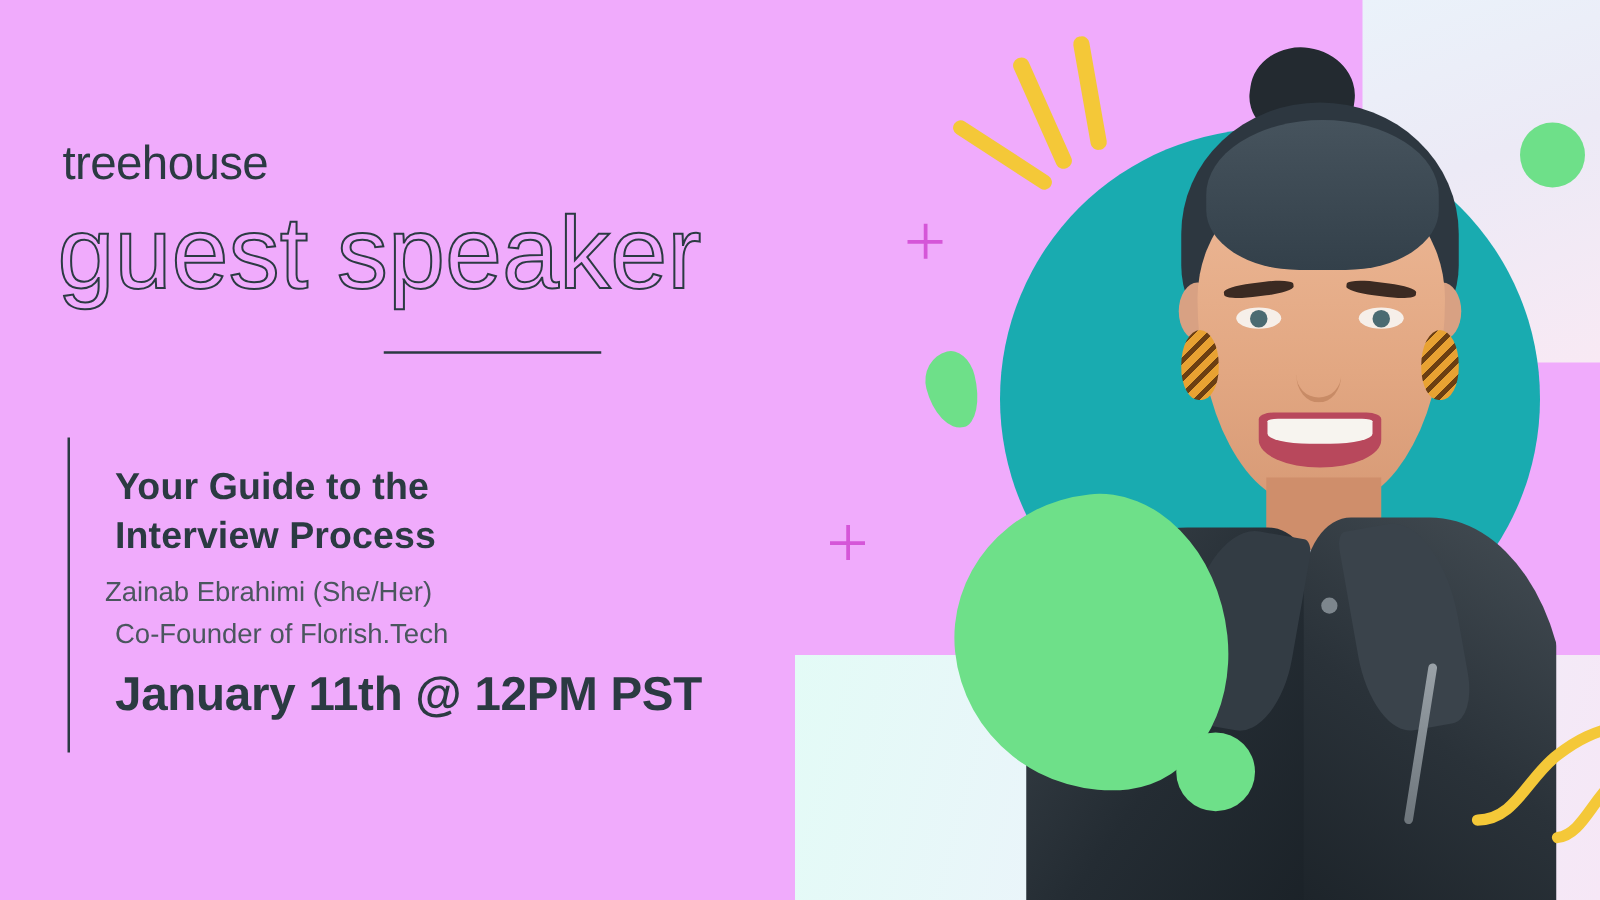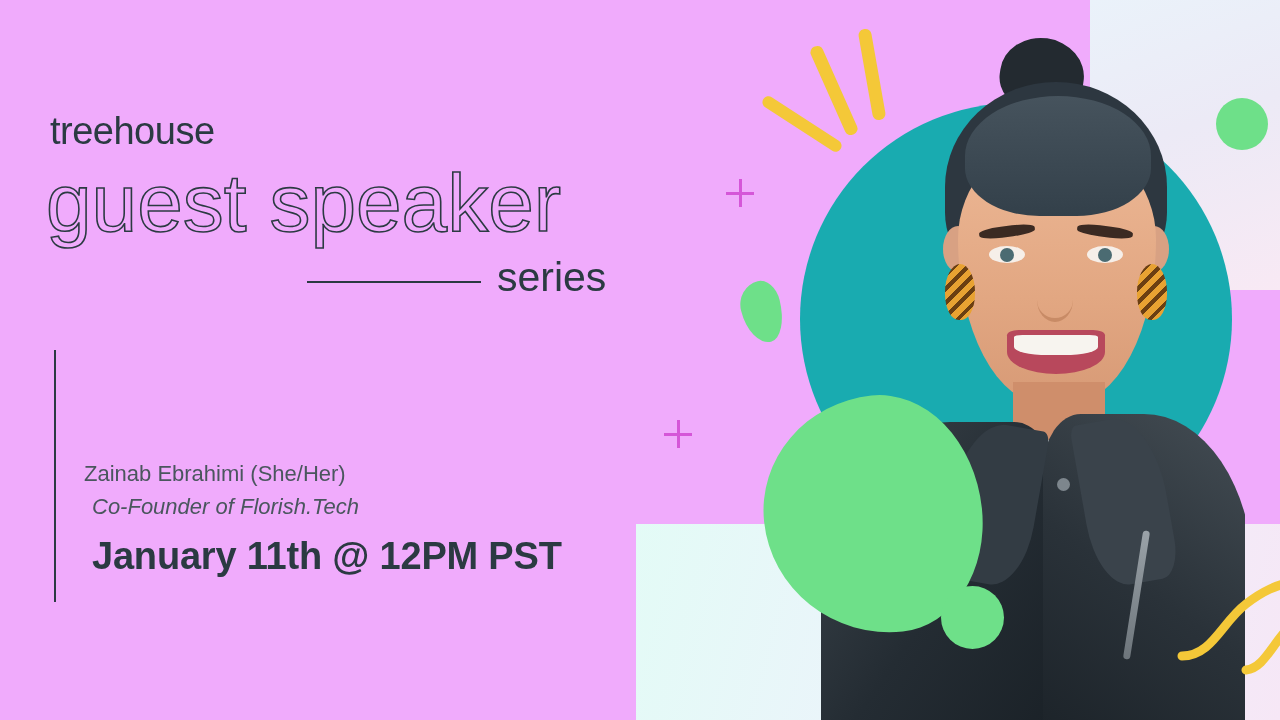--- a/index.html
+++ b/index.html
@@ -266,21 +266,21 @@
     position: absolute; left: 92px; top: 370px;
     font-size: 30px; font-weight: 700; line-height: 1.3;
     color: #2b3a42; letter-spacing: 0.1px;
   }
   .speaker-name {
     position: absolute; left: 84px; top: 461px;
     font-size: 22px; font-weight: 400; color: #4a565e;
   }
   .speaker-role {
     position: absolute; left: 92px; top: 494px;
-    font-size: 22px; font-weight: 400; color: #4a565e; font-style: italic;
+    font-size: 22px; font-weight: 400; color: #4a565e;
   }
   .when {
     position: absolute; left: 92px; top: 535px;
     font-size: 38px; font-weight: 700; color: #2b3a42; letter-spacing: -0.2px;
   }
 </style>
 </head>
 <body>
 
 <div id="stage">
@@ -337,22 +337,25 @@
   </svg>
 
   <div class="plus plus-1"></div>
   <div class="plus plus-2"></div>
 
   <div class="brand">treehouse</div>
 
   <div class="headline-outline">guest speaker</div>
 
   <div class="rule-series"></div>
-  <div class="series-word">series</div>
 
   <div class="vrule"></div>
 
+  <div class="talk-title">
+    <div>Your Guide to the</div>
+    <div>Interview Process</div>
+  </div>
 
   <div class="speaker-name">Zainab Ebrahimi (She/Her)</div>
   <div class="speaker-role">Co-Founder of Florish.Tech</div>
   <div class="when">January 11th @ 12PM PST</div>
 
 </div>
 
 </body></html>

